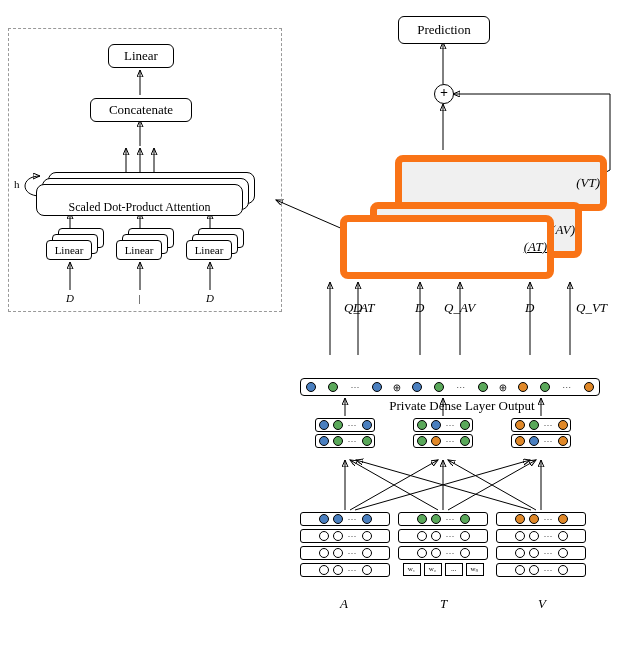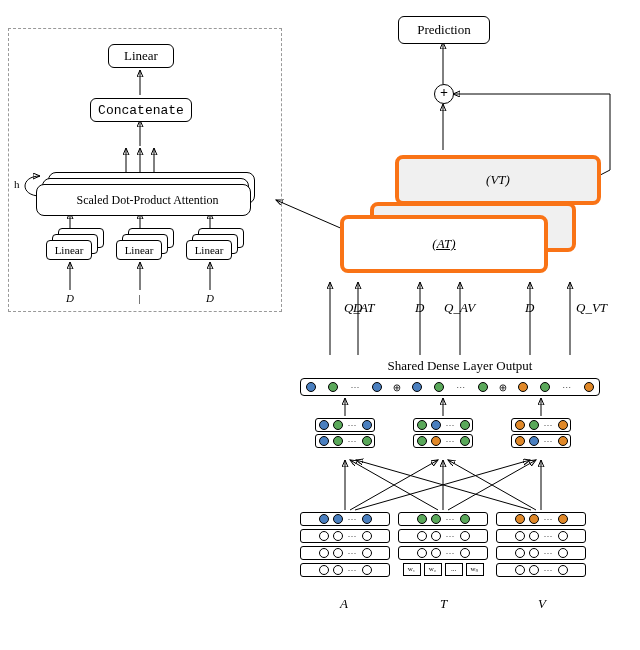--- a/index.html
+++ b/index.html
@@ -117,23 +117,23 @@
   .wbox {
     border:1px solid #000;width:16px;height:11px;font-size:7px;text-align:center;line-height:11px;
   }
   
   svg.arrows {
     position:absolute;top:0;left:0;width:640px;height:650px;pointer-events:none;
   }
   line,path,polyline { stroke:#000;stroke-width:1;fill:none; }
   .bim {
     position:absolute;
-    border:4px solid #f97316;border-radius:8px;
+    border:7px solid #f97316;border-radius:8px;
     background:#f0f0f0;
-    display:flex;align-items:center;justify-content:center;
+    display:flex;align-items:flex-end;justify-content:center;
     flex-direction:column;
   }
   .bim.front { background:#fff;text-decoration:underline; }
   .bigplus {
     position:absolute;
     width:18px;height:18px;
     border:1.5px solid #000;border-radius:50%;
     font-size:14px;line-height:16px;text-align:center;font-weight:bold;
   }
 </style>
@@ -214,41 +214,41 @@
     <span style="font-style:italic">(AT)</span>
   </div>
 
   <div class="lbl" style="left:316px;top:300px;margin-left:28px;"><span>Q_AT</span></div>
   <div class="lbl" style="left:353px;top:300px;"><span>D</span></div>
   <div class="lbl" style="left:415px;top:300px;"><span>D</span></div>
   <div class="lbl" style="left:444px;top:300px;text-align:center;"><span>Q_AV</span></div>
   <div class="lbl" style="left:525px;top:300px;"><span>D</span></div>
   <div class="lbl" style="left:576px;top:300px;"><span>Q_VT</span></div>
 
-  <div class="plain" style="left:370px;top:358px;width:180px;">
-    <span>Shared Dense Layer Output</span>
-  </div>
 
   <div class="strip" style="left:300px;top:378px;width:290px;">
     <span class="dot b"></span>
       <span class="dot g"></span>
       <span class="ell">···</span>
       <span class="dot b"></span>
     <span style="font-size:10px;">⊕</span>
     <span class="dot b"></span>
       <span class="dot g"></span>
       <span class="ell">···</span>
       <span class="dot g"></span>
     <span style="font-size:10px;">⊕</span>
     <span class="dot o"></span>
       <span class="dot g"></span>
       <span class="ell">···</span>
       <span class="dot o"></span>
   </div>
 
+  <div class="plain" style="left:372px;top:398px;width:180px;">
+    <span>Private Dense Layer Output</span>
+  </div>
 
   <div class="pstack" style="left:315px;top:418px;">
     <div class="prow">
         <span class="dot b"></span>
         <span class="dot g"></span>
         <span class="ell">···</span>
         <span class="dot b"></span>
       </div>
     <div class="prow">
         <span class="dot b"></span>
@@ -368,27 +368,27 @@
   <div class="lbl" style="left:340px;top:596px;"><span>A</span></div>
   <div class="lbl" style="left:440px;top:596px;"><span>T</span></div>
   <div class="lbl" style="left:538px;top:596px;"><span>V</span></div>
 
   <div class="dashed" style="left:8px;top:28px;width:272px;height:282px;"></div>
 
   <div class="box" style="left:108px;top:44px;width:64px;height:22px;">
     <span>Linear</span>
   </div>
 
-  <div class="concat" style="left:90px;top:98px;width:100px;height:22px;font-family:Liberation Mono, monospace;">
+  <div class="concat" style="left:90px;top:98px;width:100px;height:22px;">
     <span>Concatenate</span>
   </div>
 
   <div class="sd" style="left:48px;top:172px;width:205px;height:30px;"></div>
   <div class="sd" style="left:42px;top:178px;width:205px;height:30px;"></div>
-  <div class="sd" style="left:36px;top:184px;width:205px;height:30px;display:flex;align-items:center;justify-content:center;font-size:12px;padding-left:8px;">
+  <div class="sd" style="left:36px;top:184px;width:205px;height:30px;display:flex;align-items:flex-end;justify-content:center;font-size:12px;">
     <span>Scaled Dot-Product Attention</span>
   </div>
   <div class="plain" style="left:14px;top:178px;font-style:normal;font-size:11px;"><span>h</span></div>
 
   <div class="lin" style="left:58px;top:228px;width:44px;height:18px;"></div>
   <div class="lin" style="left:52px;top:234px;width:44px;height:18px;"></div>
   <div class="lin" style="left:46px;top:240px;width:44px;height:18px;">
       <span>Linear</span>
     </div>
 

